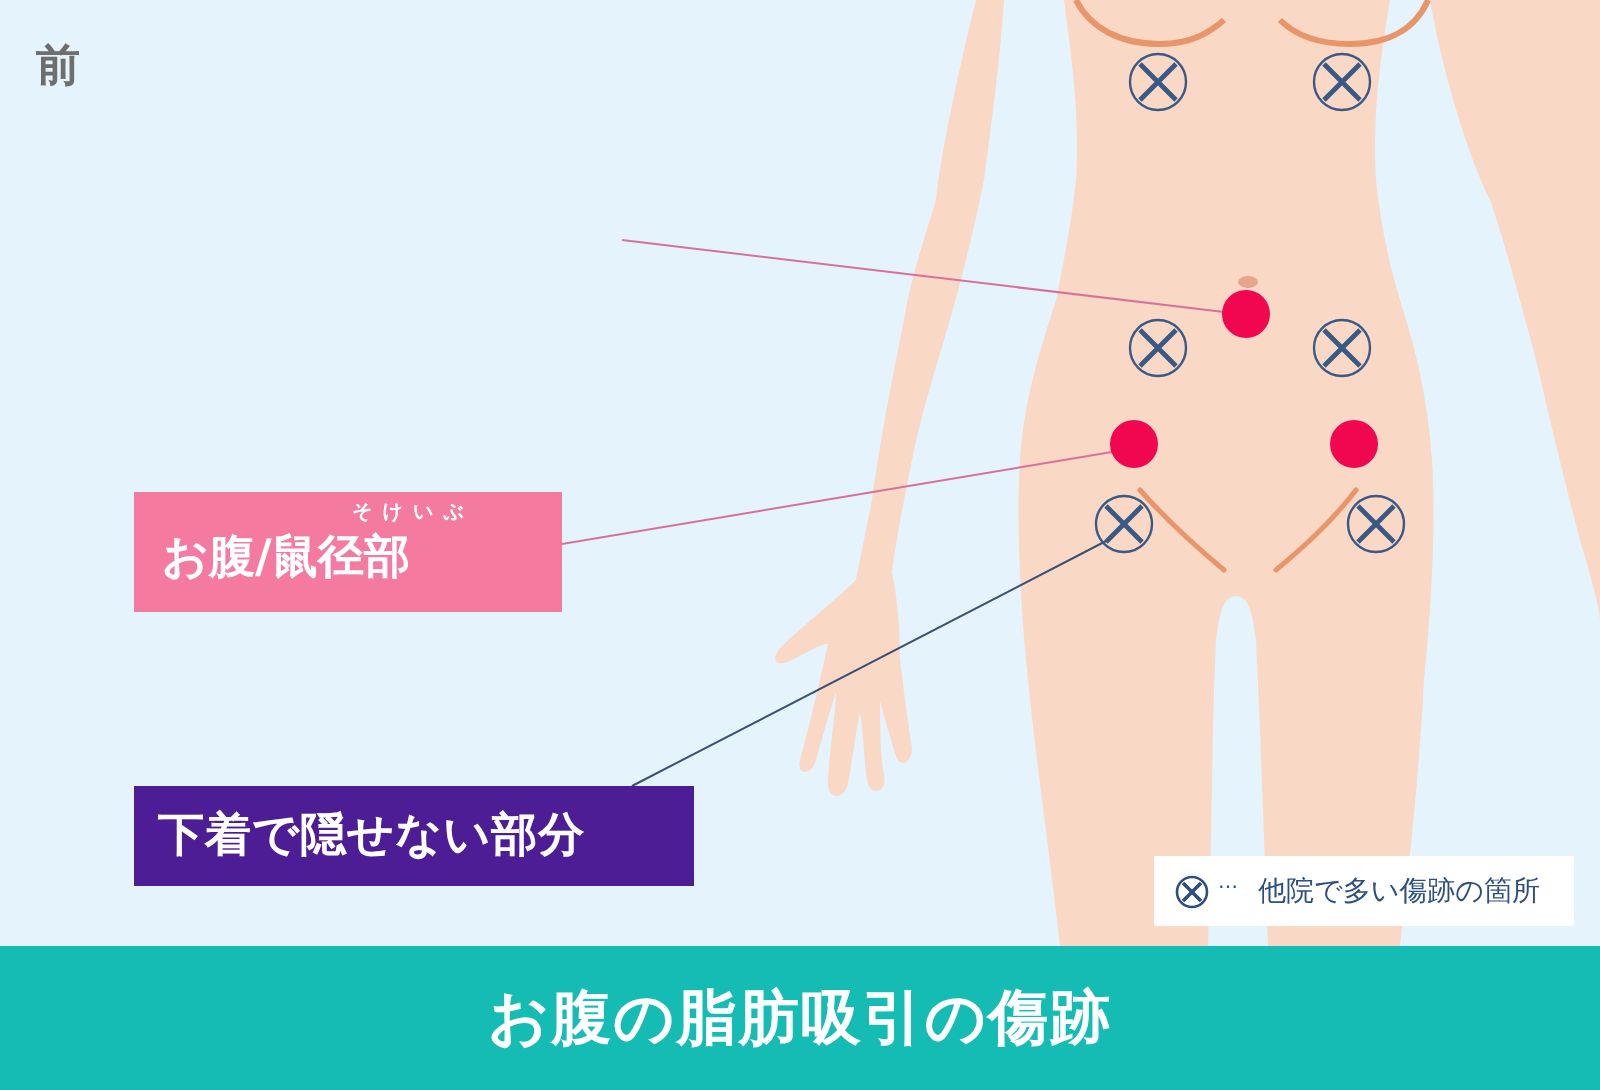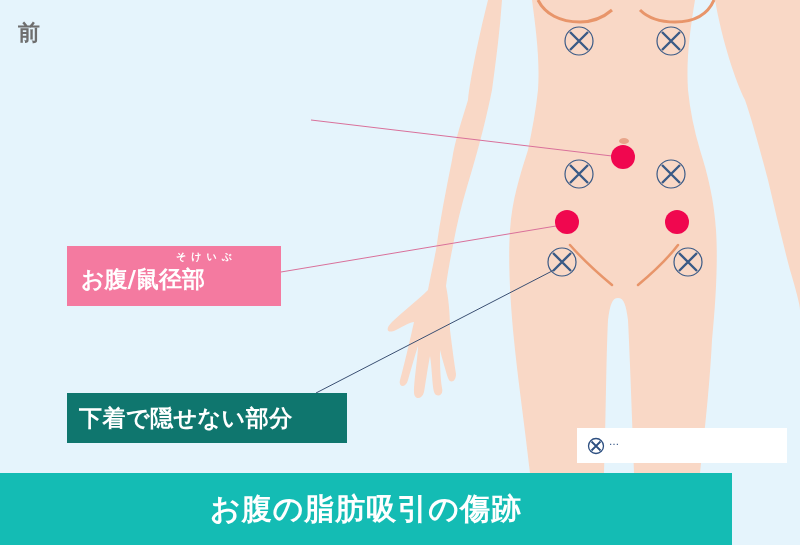--- a/index.html
+++ b/index.html
@@ -12,39 +12,39 @@
     .stage { position: absolute; left: 0; top: 0; width: 800px; height: 545px; }
     svg.body-art { position: absolute; left: 0; top: 0; }
     .view-label {
       position: absolute; left: 18px; top: 18px;
       font-size: 22px; font-weight: bold; color: #6e6e6e;
     }
     .box {
       position: absolute; color: #fff; box-sizing: border-box;
     }
     .box.pink { background: #f47aa0; }
-    .box.navy { background: #0f766e; }
+    .box.navy { background: #4c1d95; }
     .box1 { left: 67px; top: 64px; width: 244px; height: 107px; padding: 10px 14px; }
     .box1 .t1 { font-size: 22px; font-weight: bold; line-height: 28px; letter-spacing: 0.5px; }
     .box1 .t2 { font-size: 15px; margin-top: 8px; line-height: 20px; }
     .box1 .t3 { font-size: 14px; line-height: 22px; margin-left: -2px; }
     .box2 { left: 67px; top: 246px; width: 214px; height: 60px; padding: 4px 14px; }
     .box2 .ruby { font-size: 10px; letter-spacing: 5px; margin-left: 95px; line-height: 14px; font-weight: bold; }
     .box2 .t1 { font-size: 23px; font-weight: bold; line-height: 30px; }
     .box3 { left: 67px; top: 393px; width: 280px; height: 50px; padding: 9px 12px; }
     .box3 .t1 { font-size: 23px; font-weight: bold; line-height: 32px; letter-spacing: 0.5px; }
     .legend {
       position: absolute; left: 577px; top: 428px; width: 210px; height: 35px;
       background: #ffffff; display: flex; align-items: center; padding-left: 10px; box-sizing: border-box;
       color: #2d4f80; font-size: 14px;
     }
     .legend .sym { display: inline-block; width: 18px; height: 18px; margin-right: 4px; }
     .legend .dots { margin-right: 10px; font-size: 10px; position: relative; top: -4px; }
     .footer {
-      position: absolute; left: 0; top: 473px; width: 732px; height: 72px;
+      position: absolute; left: 0; top: 473px; width: 800px; height: 72px;
       background: #14bcb4; color: #fff; display: flex; align-items: center; justify-content: center;
       font-size: 30px; font-weight: bold; letter-spacing: 1px;
     }
   </style>
 </head>
 <body>
 
 <div class="stage">
 
   <svg class="body-art" width="800" height="545" viewBox="0 0 800 545">
@@ -112,18 +112,19 @@
   <div class="box navy box3">
     <div class="t1">下着で隠せない部分</div>
   </div>
 
   <div class="legend">
     <svg class="sym" viewBox="0 0 18 18">
       <circle cx="9" cy="9" r="7.5" fill="none" stroke="#2d4f80" stroke-width="1.3"></circle>
       <path d="M4.5 4.5 L13.5 13.5 M13.5 4.5 L4.5 13.5" stroke="#2d4f80" stroke-width="1.8"></path>
     </svg>
     <span class="dots">…</span>
+    <span>他院で多い傷跡の箇所</span>
   </div>
 
   <div class="footer">
     <span>お腹の脂肪吸引の傷跡</span>
   </div>
 </div>
 
 </body></html>

